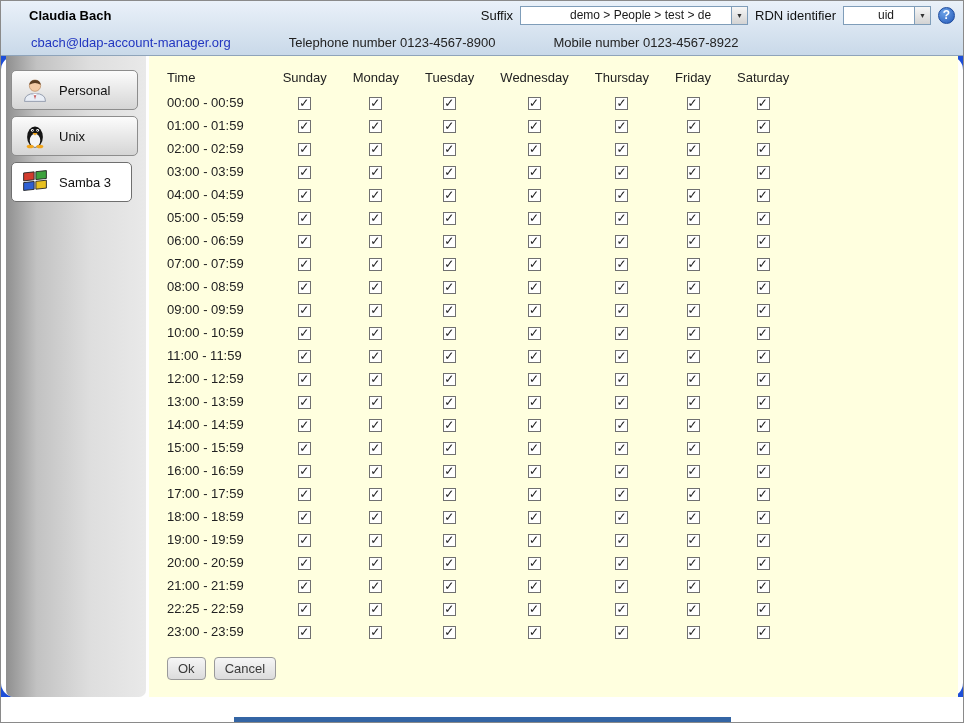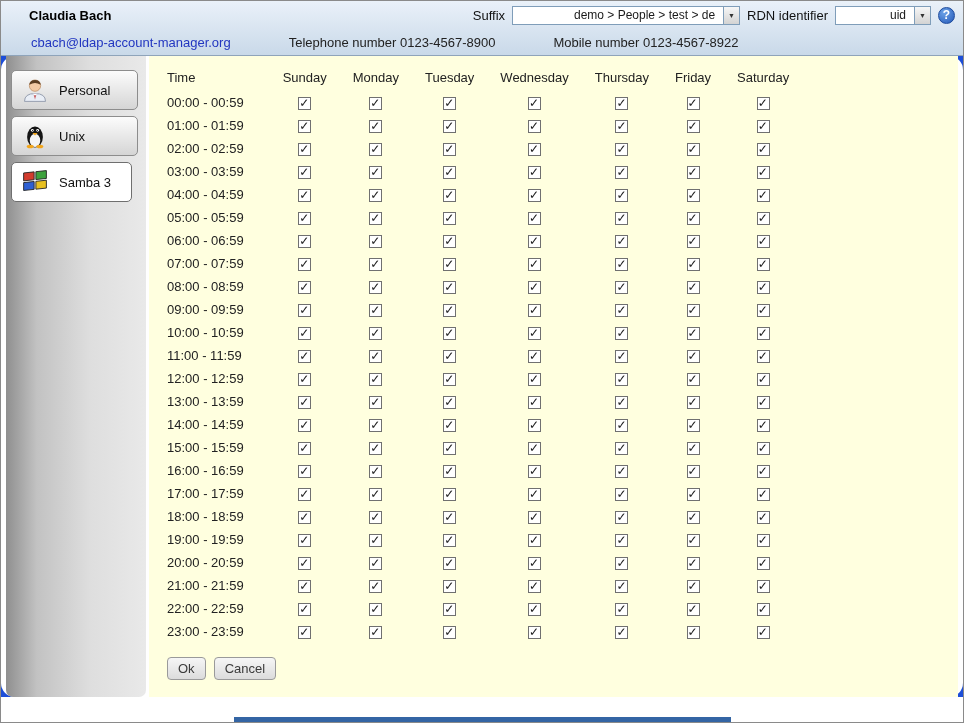--- a/index.html
+++ b/index.html
@@ -15,28 +15,28 @@
   .header-wrap { background:linear-gradient(#eaf1f9,#c9d9e9); border-bottom:1px solid #8fa4ba; }
   .titlebar { height:28px; display:flex; align-items:center; padding:0 8px 0 28px; }
   .username { font-weight:bold; color:#000; }
   .titlebar-right { margin-left:auto; display:flex; align-items:center; gap:7px;text-align:right; }
   .fieldlabel { color:#111; }
 
   .select {
     border:1px solid #7f9db9; background:#fff; height:19px;
     display:flex; align-items:center; font-size:12px; overflow:hidden; cursor:default;
   }
-  .select .val { padding:0 8px; white-space:nowrap; overflow:hidden; flex:1; }
+  .select .val { padding:0 20px; white-space:nowrap; overflow:hidden; flex:1; }
   .select .arrow {
     width:16px; height:100%; flex:0 0 16px; border-left:1px solid #7f9db9;
     background:linear-gradient(#f7f7f7,#d3d3d3); display:flex; align-items:center; justify-content:center;
     font-size:7px; color:#333;
   }
   .select.suffix { width:228px; }
-  .select.rdn { width:96px; }
+  .select.rdn { width:88px; }
 
   .help-icon {
     width:17px; height:17px; border-radius:50%; background:radial-gradient(circle at 35% 30%, #6ea4e8, #2458b8);
     color:#fff; font-weight:bold; font-size:12px; display:flex; align-items:center; justify-content:center;
     border:1px solid #1d4a9c; cursor:pointer;
   }
 
   .subbar { height:26px; display:flex; align-items:center; padding:0 8px 0 30px; gap:58px; }
   .email-link { color:#2236c0; text-decoration:none; cursor:pointer; }
   .contact { color:#222; }
@@ -390,21 +390,21 @@
               <td class="time-col">21:00 - 21:59</td>
               <td><input type="checkbox" checked="" style=""></td>
               <td><input type="checkbox" checked="" style=""></td>
               <td><input type="checkbox" checked="" style=""></td>
               <td><input type="checkbox" checked="" style=""></td>
               <td><input type="checkbox" checked="" style=""></td>
               <td><input type="checkbox" checked="" style=""></td>
               <td><input type="checkbox" checked="" style=""></td>
             </tr>
             <tr>
-              <td class="time-col">22:00 - 22:59</td>
+              <td class="time-col">22:25 - 22:59</td>
               <td><input type="checkbox" checked="" style=""></td>
               <td><input type="checkbox" checked="" style=""></td>
               <td><input type="checkbox" checked="" style=""></td>
               <td><input type="checkbox" checked="" style=""></td>
               <td><input type="checkbox" checked="" style=""></td>
               <td><input type="checkbox" checked="" style=""></td>
               <td><input type="checkbox" checked="" style=""></td>
             </tr>
             <tr>
               <td class="time-col">23:00 - 23:59</td>

